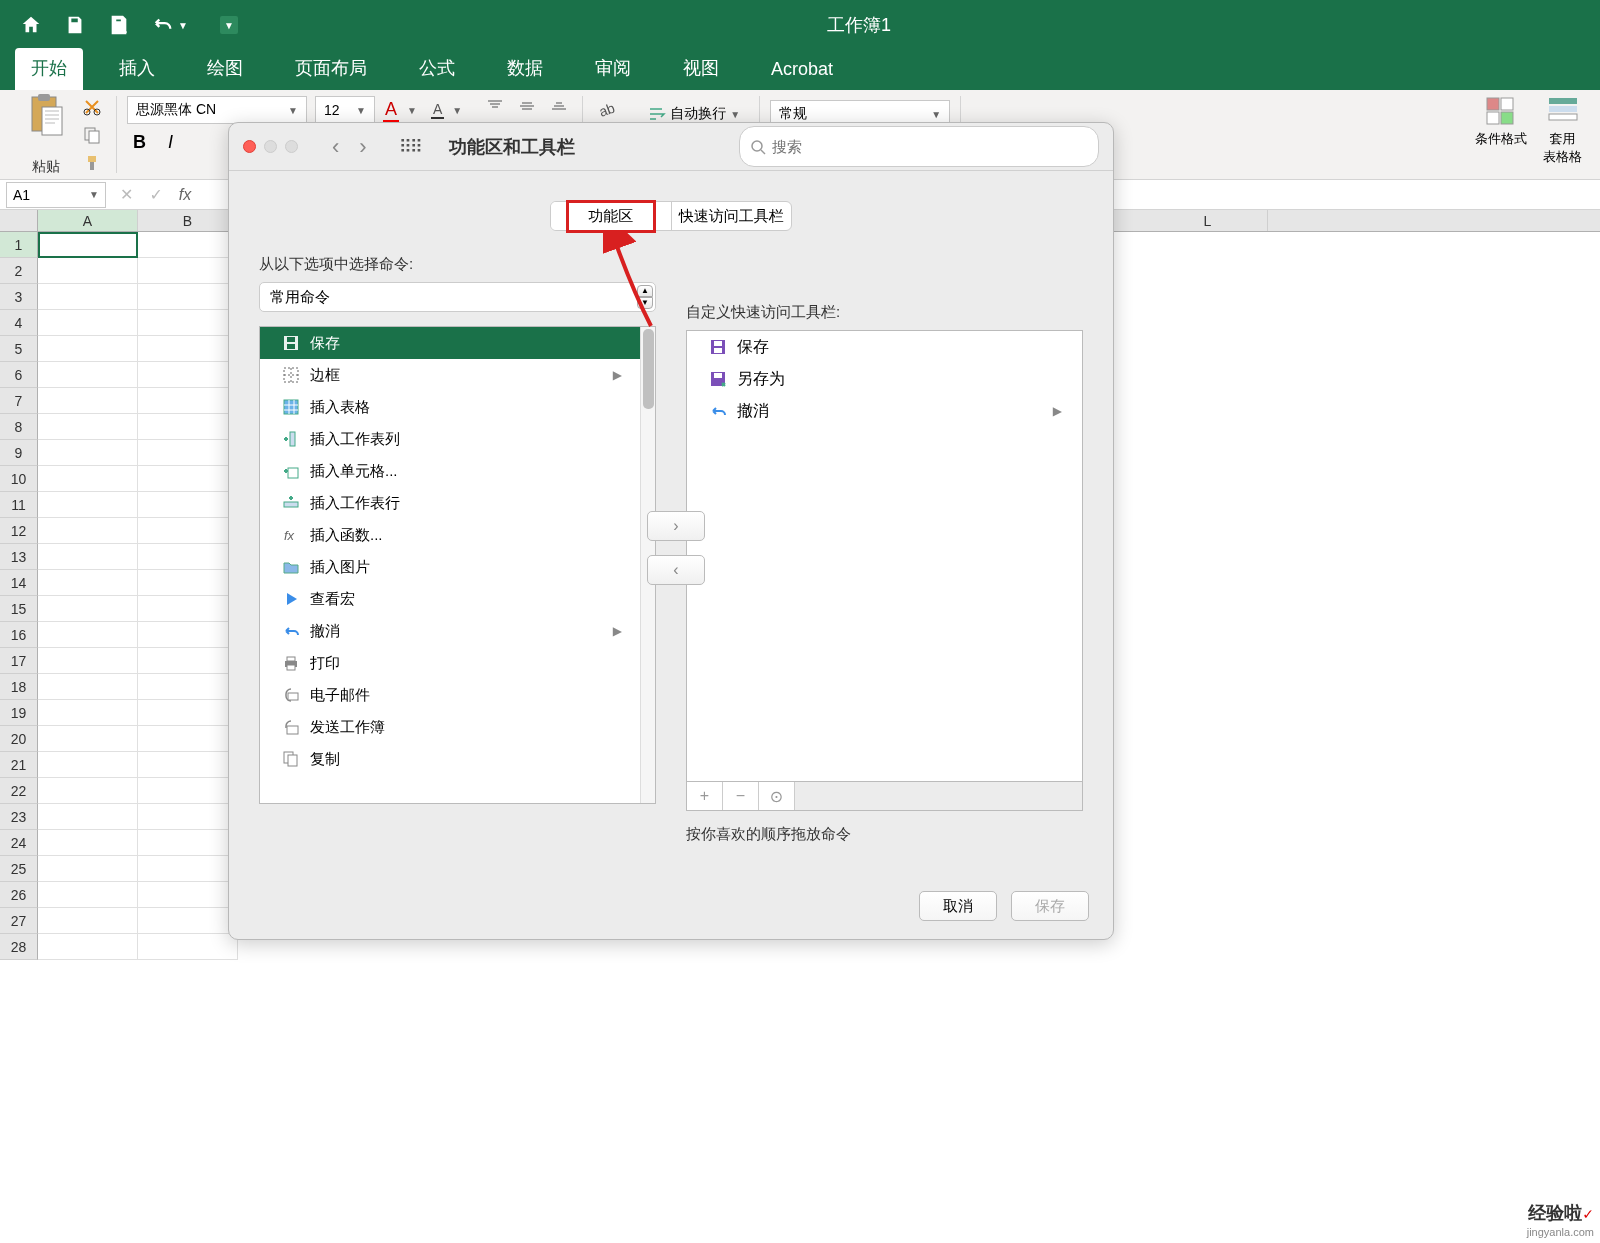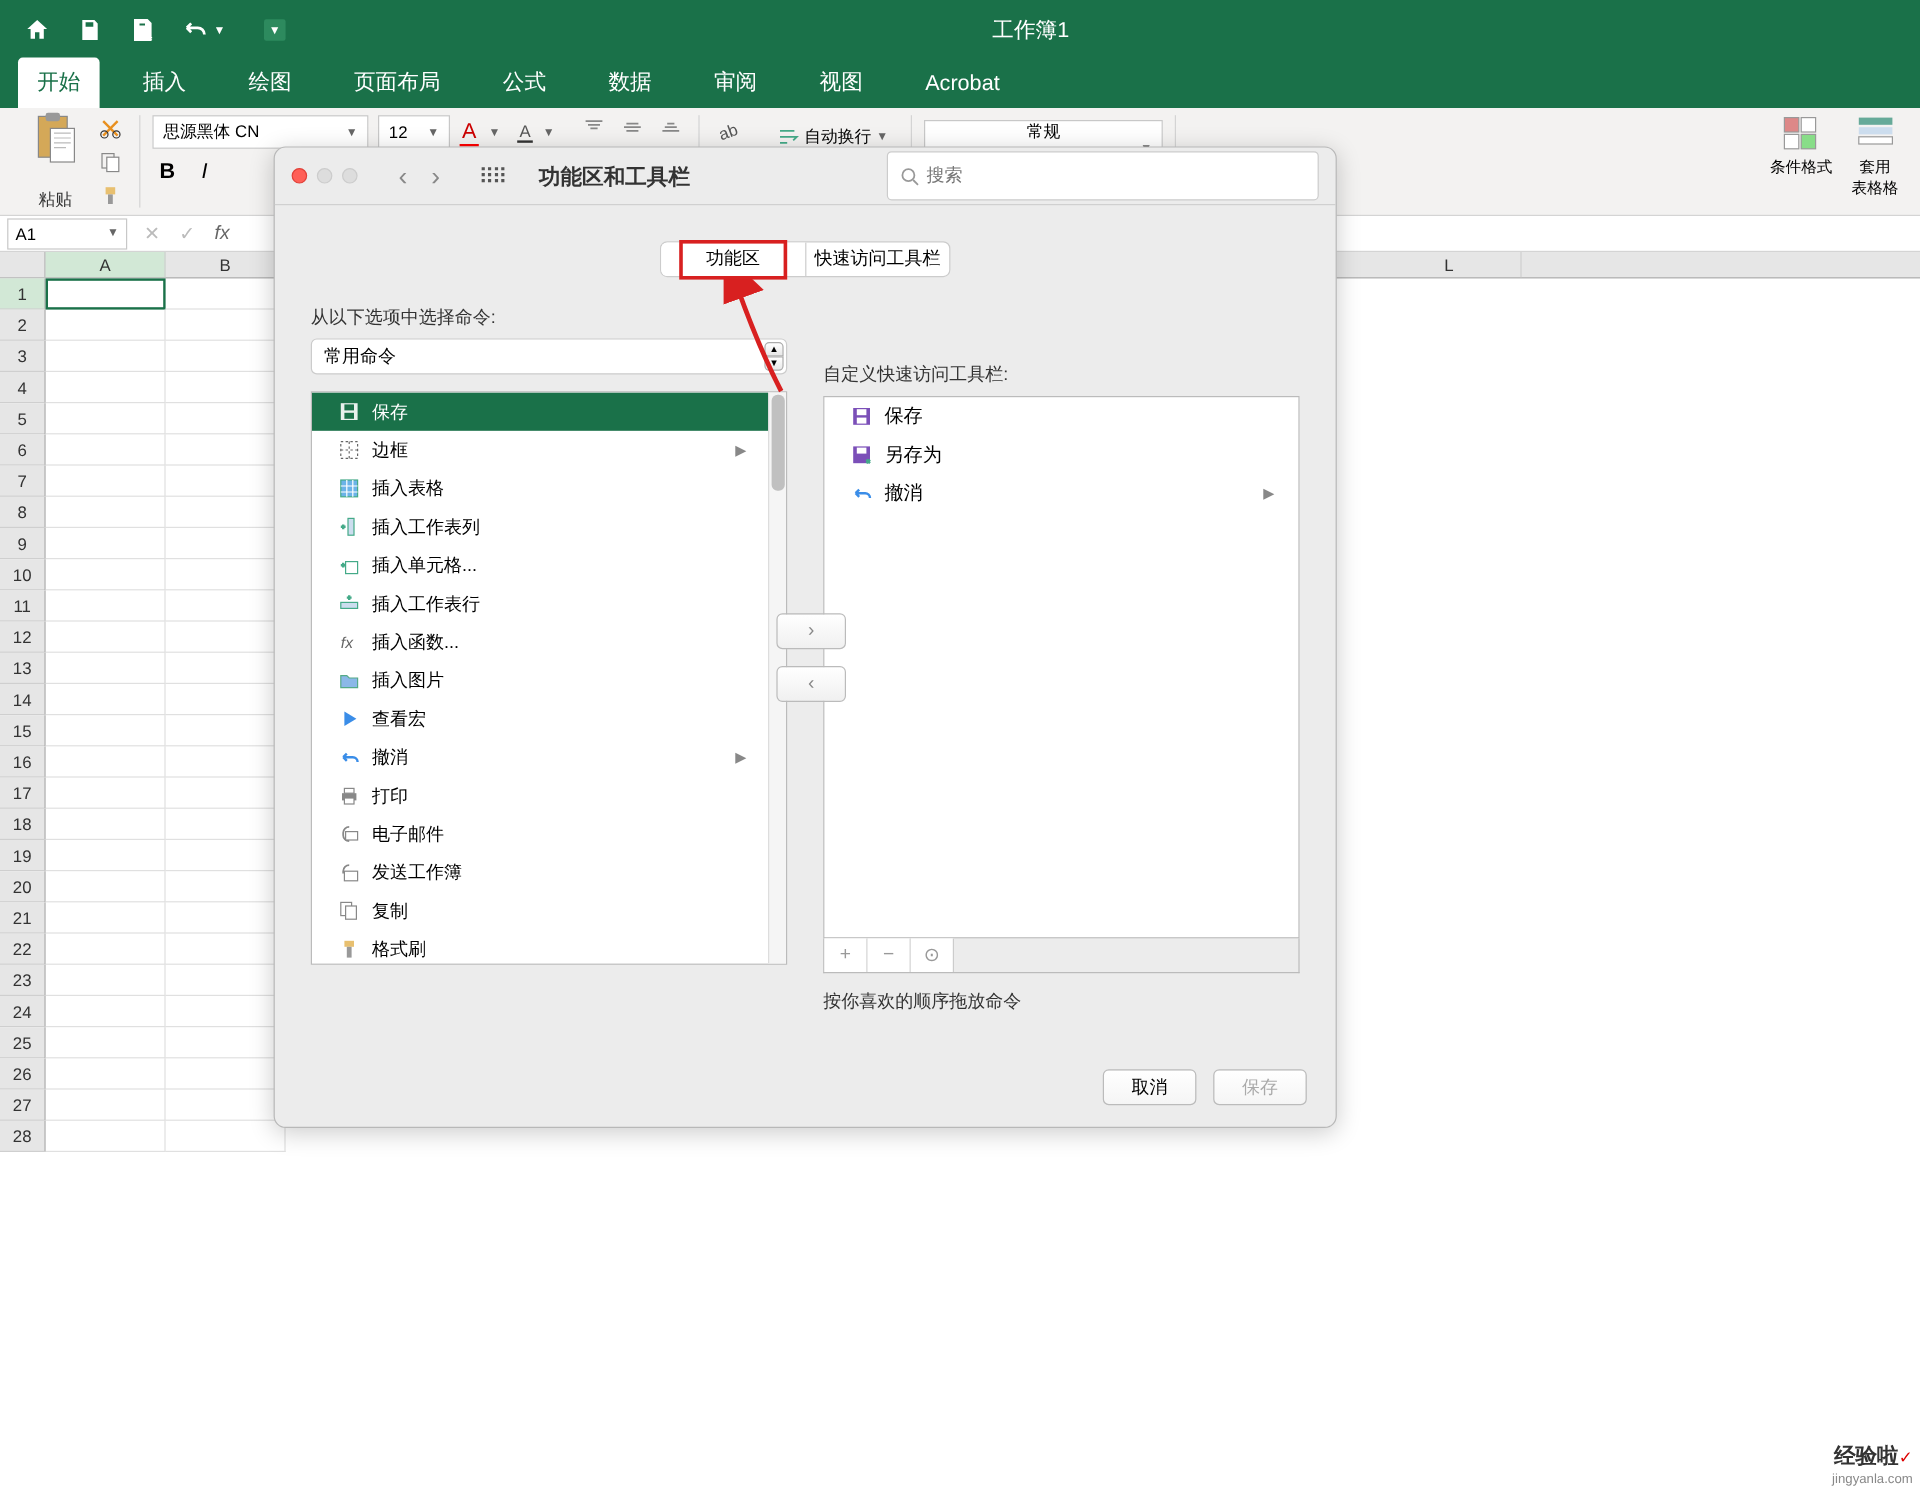--- a/index.html
+++ b/index.html
@@ -34,21 +34,21 @@
     .dd-arrow { margin-left: auto; font-size: 10px; color: #666; }
     .btn-row { display: flex; gap: 10px; align-items: center; }
     .bold { font-weight: bold; font-size: 18px; padding: 2px 6px; }
     .italic { font-style: italic; font-size: 18px; padding: 2px 6px; }
     
     .align-group { display: flex; flex-direction: column; gap: 4px; padding: 0 10px; border-right: 1px solid #d4d4d4; }
     .align-row { display: flex; gap: 6px; }
     .align-btn { width: 26px; height: 20px; display: flex; align-items: center; justify-content: center; }
     
     .wrap-btn { display: flex; align-items: center; gap: 4px; padding: 4px 8px; border: 1px solid transparent; font-size: 14px; }
-    .num-fmt { width: 199px; flex-direction: column; }
+    .num-fmt { width: 180px; }
     
     .cf-group { display: flex; flex-direction: column; align-items: center; gap: 2px; padding: 0 8px; font-size: 13px; }
     .cf-icon { width: 32px; height: 32px; }
     
     .formula-bar { height: 30px; background: #fff; border-bottom: 1px solid #d4d4d4; display: flex; align-items: center; }
     .name-box { width: 100px; height: 26px; border: 1px solid #c8c8c8; background: #fff; margin: 16px 6px; padding: 0 6px; font-size: 14px; display: flex; align-items: center; }
     .fx-btn { padding: 0 8px; font-style: italic; color: #666; }
     
     .sheet-area { position: relative; }
     .col-headers { display: flex; background: #e6e6e6; border-bottom: 1px solid #b0b0b0; height: 22px; }
@@ -66,21 +66,21 @@
     
     .dialog { position: absolute; top: 122px; left: 228px; width: 886px; height: 818px; background: #ececec; border-radius: 10px; box-shadow: 0 4px 20px rgba(0,0,0,0.2); border: 1px solid #b8b8b8; }
     .dialog-toolbar { height: 48px; display: flex; align-items: center; padding: 0 14px; gap: 14px; border-bottom: 1px solid #d0d0d0; }
     .traffic-lights { display: flex; gap: 8px; }
     .tl { width: 13px; height: 13px; border-radius: 50%; }
     .tl.red { background: #ff5f57; border: 1px solid #e14038; }
     .tl.gray { background: #ddd; border: 1px solid #ccc; }
     .nav-arrows { display: flex; gap: 20px; margin-left: 20px; color: #888; font-size: 22px; }
     .grid-btn { margin-left: 18px; color: #555; font-size: 18px; letter-spacing: -2px; }
     .dialog-title { font-size: 18px; font-weight: bold; color: #333; margin-left: 14px; }
-    .search-box { margin-left: auto; width: 360px; height: 41px; background: #fff; border: 1px solid #ccc; border-radius: 4px; display: flex; align-items: center; padding: 0 10px; }
+    .search-box { margin-left: auto; width: 360px; height: 41px; background: #fff; border: 1px solid #ccc; border-radius: 15px; display: flex; align-items: center; padding: 0 10px; }
     .search-box input { border: none; outline: none; flex: 1; font-size: 15px; }
     
     .dialog-body { padding: 20px 30px; position: relative; }
     .seg-control { display: flex; margin: 10px auto 24px; width: 242px; height: 30px; border: 1px solid #ccc; border-radius: 6px; overflow: hidden; background: #fff; }
     .seg { flex: 1; text-align: center; line-height: 28px; font-size: 15px; cursor: pointer; }
     .seg.active { background: #fff; }
     .seg-sep { width: 1px; background: #ccc; }
     .seg-highlight { position: absolute; top: 29px; left: 337px; width: 90px; height: 33px; border: 3px solid #d82020; pointer-events: none; z-index: 10; }
     
     .arrow-annotation { position: absolute; top: 60px; left: 374px; width: 60px; height: 100px; z-index: 9; pointer-events: none; }
@@ -640,29 +640,20 @@
               </div>
               <div class="cmd-item">
                 <span class="cmd-icon">
                   <svg width="18" height="18" viewBox="0 0 18 18">
                     <rect x="2" y="2" width="9" height="11" fill="#fff" stroke="#888"></rect>
                     <rect x="6" y="5" width="9" height="11" fill="#fff" stroke="#888"></rect>
                   </svg>
                 </span>
                 <span>复制</span>
               </div>
-              <div class="cmd-item">
-                <span class="cmd-icon">
-                  <svg width="18" height="18" viewBox="0 0 18 18">
-                    <rect x="5" y="2" width="8" height="5" fill="#e8c070"></rect>
-                    <rect x="7" y="7" width="4" height="9" fill="#999"></rect>
-                  </svg>
-                </span>
-                <span>格式刷</span>
-              </div>
             </div>
           <div class="scrollbar-track">
             <div class="scrollbar-thumb"></div>
           </div>
         </div>
       </div>
 
       <div class="transfer-btns">
         <div class="transfer-btn">›</div>
         <div class="transfer-btn">‹</div>

